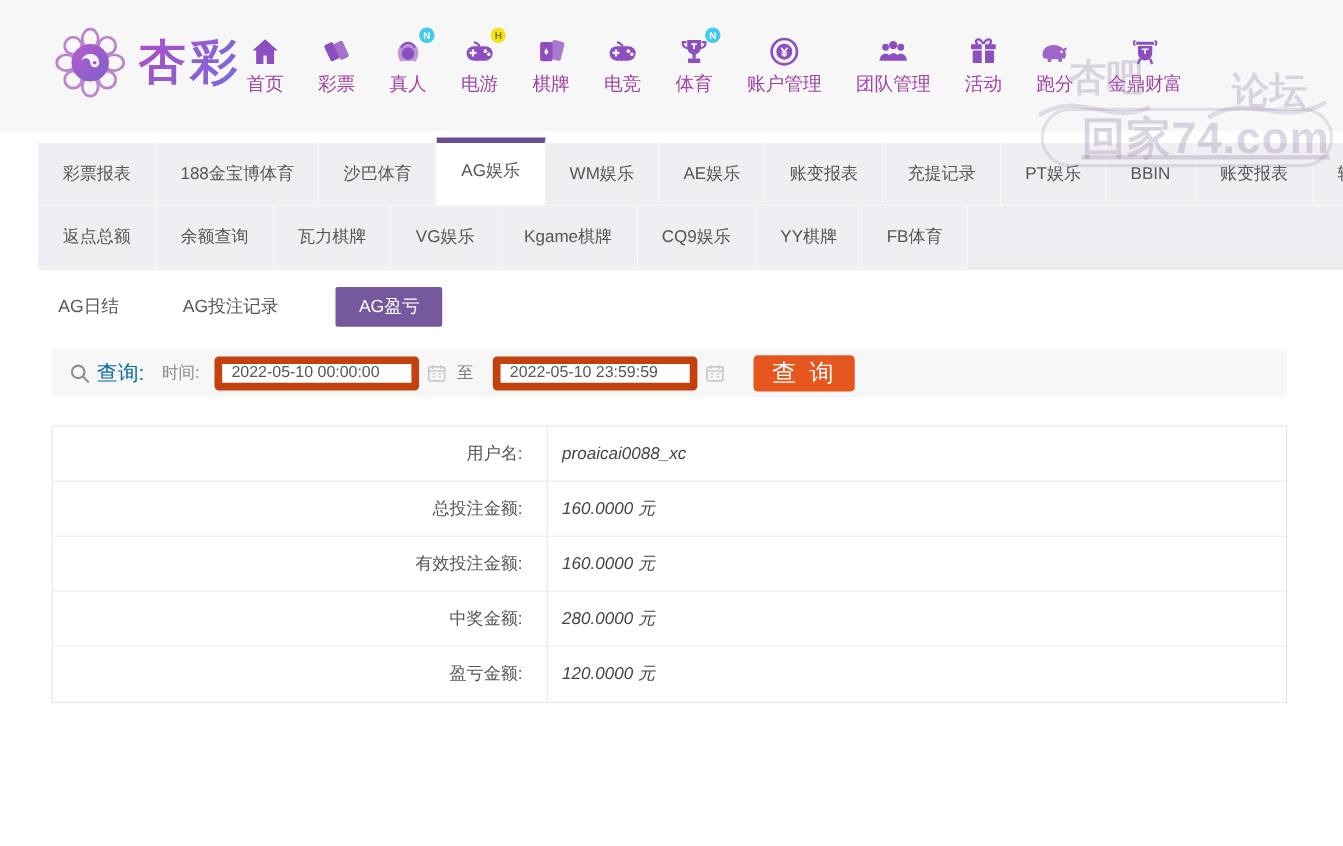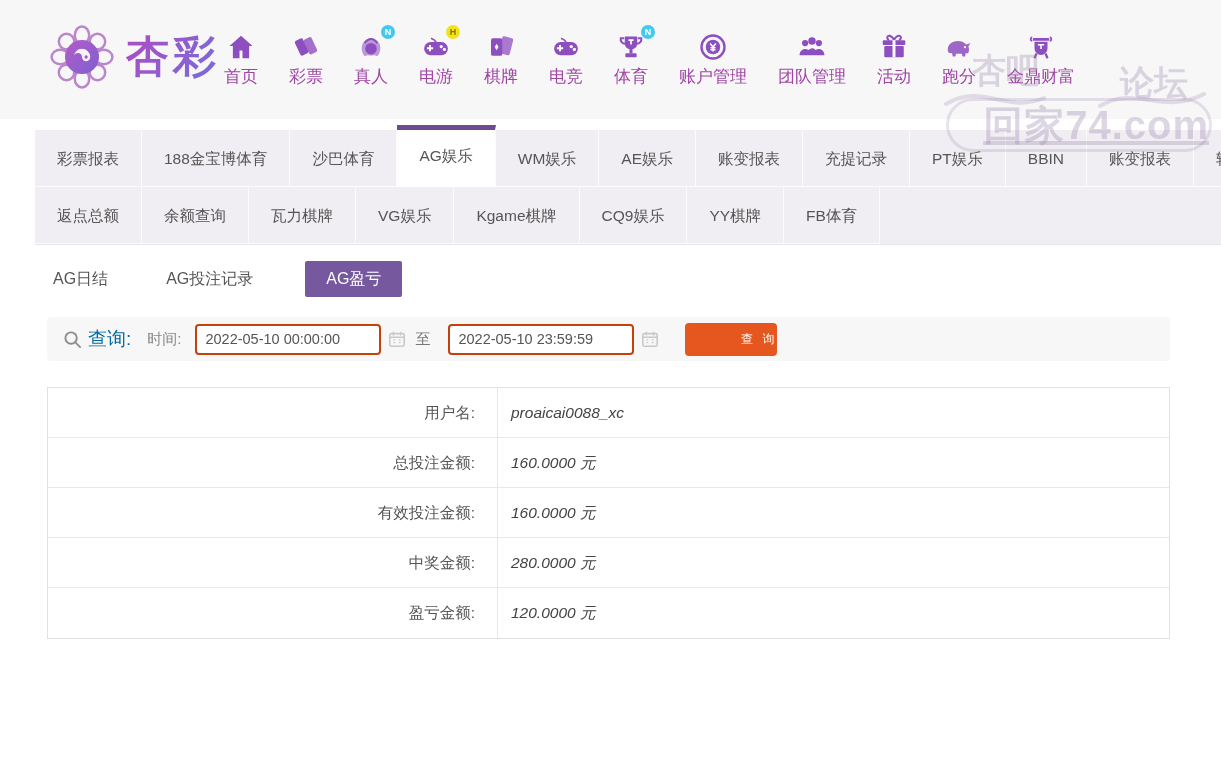--- a/index.html
+++ b/index.html
@@ -57,28 +57,28 @@
   .subtab.active { background:var(--subtab-purple,#75589e); color:#fff;
     padding:0 21px; border-radius:2px; }
 
   
   .query-bar { position:absolute; left:47px; top:317px; width:1123px; height:44px;
     background:#f7f7f8; border-radius:4px; display:flex; align-items:center;
     padding-left:16px; }
   .q-icon { display:flex; align-items:center; margin-right:6px; color:#8d8d8d; }
   .q-label { font-size:19px; color:#0369a1; font-weight:normal; }
   .q-sublabel { font-size:15px; color:#888; margin-left:16px; }
-  .q-input { width:186px; height:31px; margin-left:14px; border:2px solid #c2410c;
+  .q-input { width:186px; height:31px; margin-left:14px; border:7px solid #c2410c;
     border-radius:4px; background:#fff; font-size:14.5px; color:#555;
     padding:0 8px; font-family:"Liberation Sans","DejaVu Sans",sans-serif; }
   .cal-icon { margin-left:7px; color:#c9c9c9; display:flex; align-items:center; cursor:pointer; }
   .q-between { font-size:15px; color:#777; margin:0 4px 0 9px; }
   .q-button { margin-left:26px; width:92px; height:33px; border:none; border-radius:4px;
-    background:var(--button-orange,#e6571f); color:#fff; font-size:12px; letter-spacing:3px;
-    cursor:pointer; font-family:"Liberation Sans","DejaVu Sans",sans-serif;text-align:right; }
+    background:var(--button-orange,#e6571f); color:#fff; font-size:22px; letter-spacing:3px;
+    cursor:pointer; font-family:"Liberation Sans","DejaVu Sans",sans-serif; }
 
   
   .report { position:absolute; left:47px; top:387px; width:1123px;
     border:1px solid #e2e0e4; }
   .trow { display:flex; height:50px; border-bottom:1px solid #e9e7ec; background:#fff; }
   .trow:last-child { border-bottom:none; }
   .tlabel { width:450px; border-right:1px solid #e9e7ec; text-align:right;
     padding-right:22px; line-height:49px; font-size:15.5px; color:#555; }
   .tvalue { flex:1; padding-left:13px; line-height:49px; font-size:15.5px; color:#444;font-style:italic; }
 </style>

